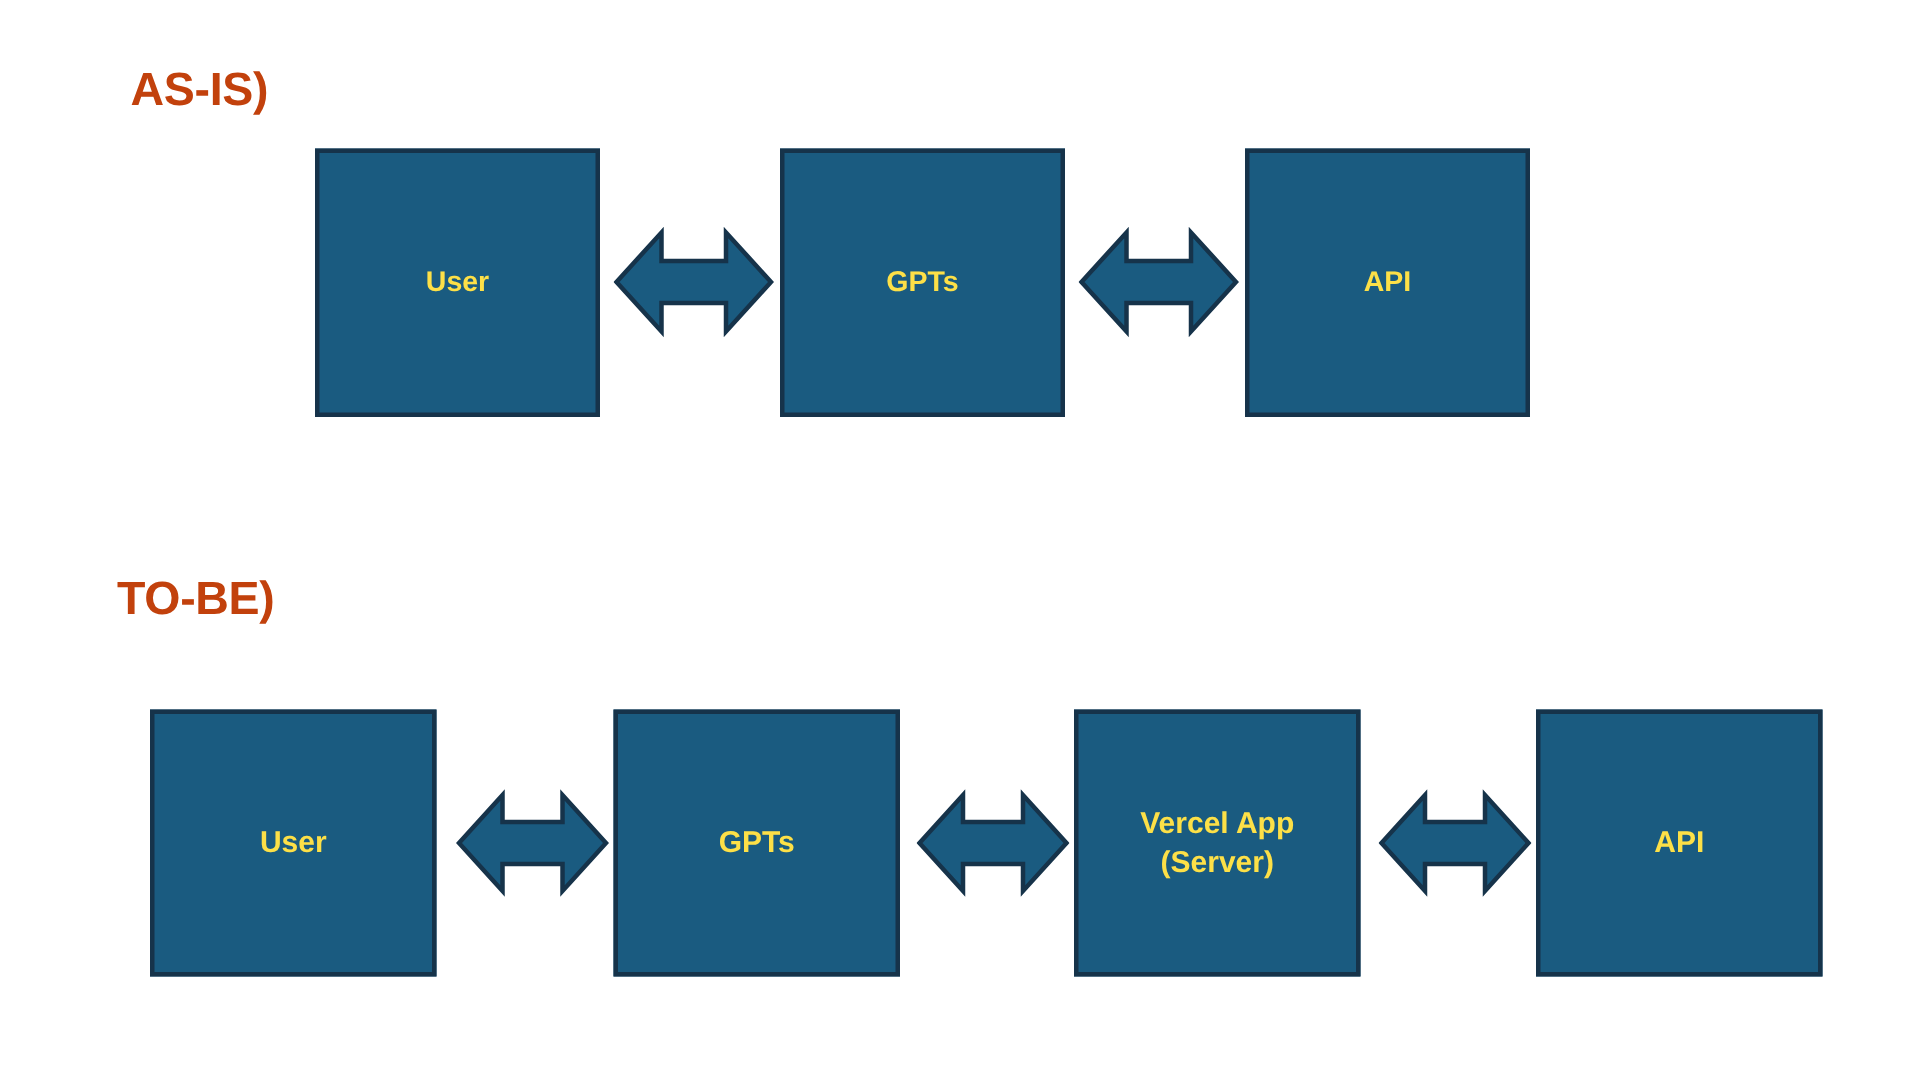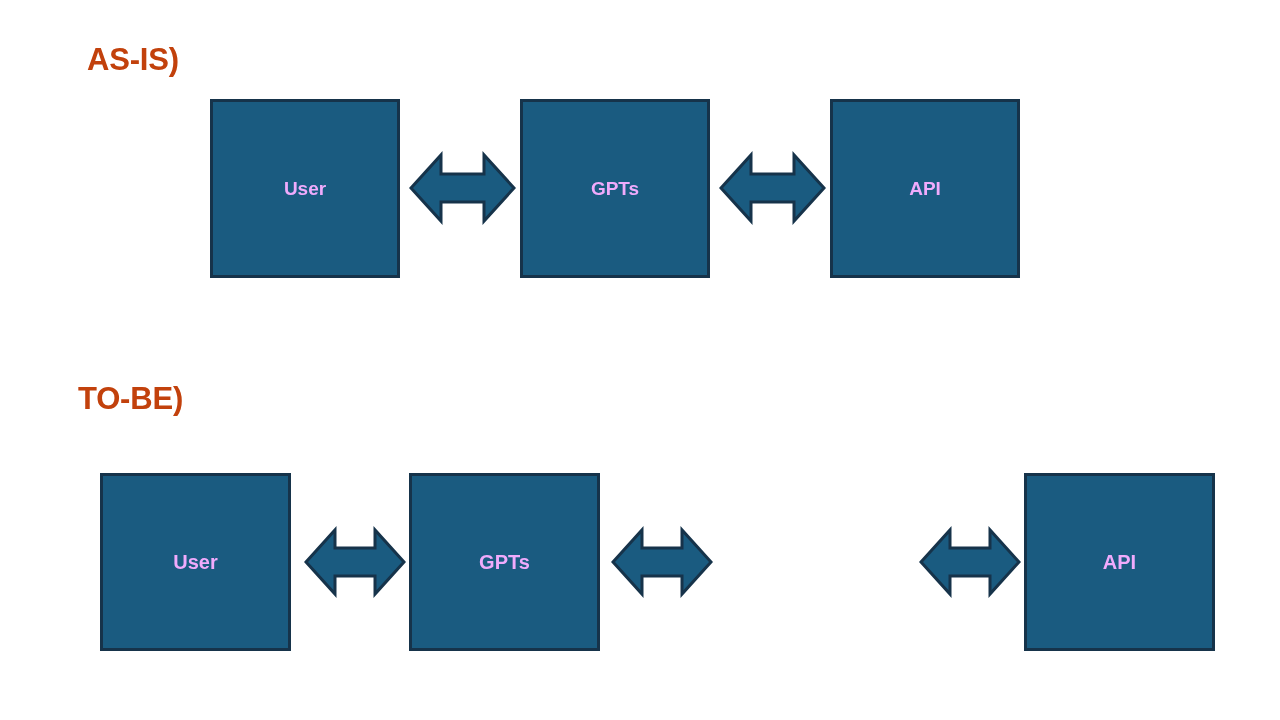--- a/index.html
+++ b/index.html
@@ -31,21 +31,21 @@
     position: absolute;
     background: #1A5B80;
     border: 3px solid #16334A;
     box-sizing: border-box;
     display: flex;
     align-items: center;
     justify-content: center;
     text-align: center;
   }
   .node-label {
-    color: #f0abfc;
+    color: #fde047;
     font-weight: bold;
     line-height: 1.32;
     white-space: pre-line;
   }
   .row1 .node-label { font-size: 19px; }
   .row2 .node-label { font-size: 20px; }
 
   .arrow {
     position: absolute;
   }
@@ -97,20 +97,24 @@
   <div class="node-box row2" style="left:409px; top:473px; width:191px; height:178px;">
     <span class="node-label">GPTs</span>
   </div>
 
   <div class="arrow" style="left:611px; top:526px; width:102px; height:72px;">
     <svg viewBox="0 0 102 72" preserveAspectRatio="none">
       <polygon points="2,36 31,4 31,22 71,22 71,4 100,36 71,68 71,50 31,50 31,68" fill="#1A5B80" stroke="#16334A" stroke-width="3" stroke-linejoin="miter"></polygon>
     </svg>
   </div>
 
+  <div class="node-box row2" style="left:716px; top:473px; width:191px; height:178px;">
+    <span class="node-label">Vercel App
+(Server)</span>
+  </div>
 
   <div class="arrow" style="left:919px; top:526px; width:102px; height:72px;">
     <svg viewBox="0 0 102 72" preserveAspectRatio="none">
       <polygon points="2,36 31,4 31,22 71,22 71,4 100,36 71,68 71,50 31,50 31,68" fill="#1A5B80" stroke="#16334A" stroke-width="3" stroke-linejoin="miter"></polygon>
     </svg>
   </div>
 
   <div class="node-box row2" style="left:1024px; top:473px; width:191px; height:178px;">
     <span class="node-label">API</span>
   </div>

